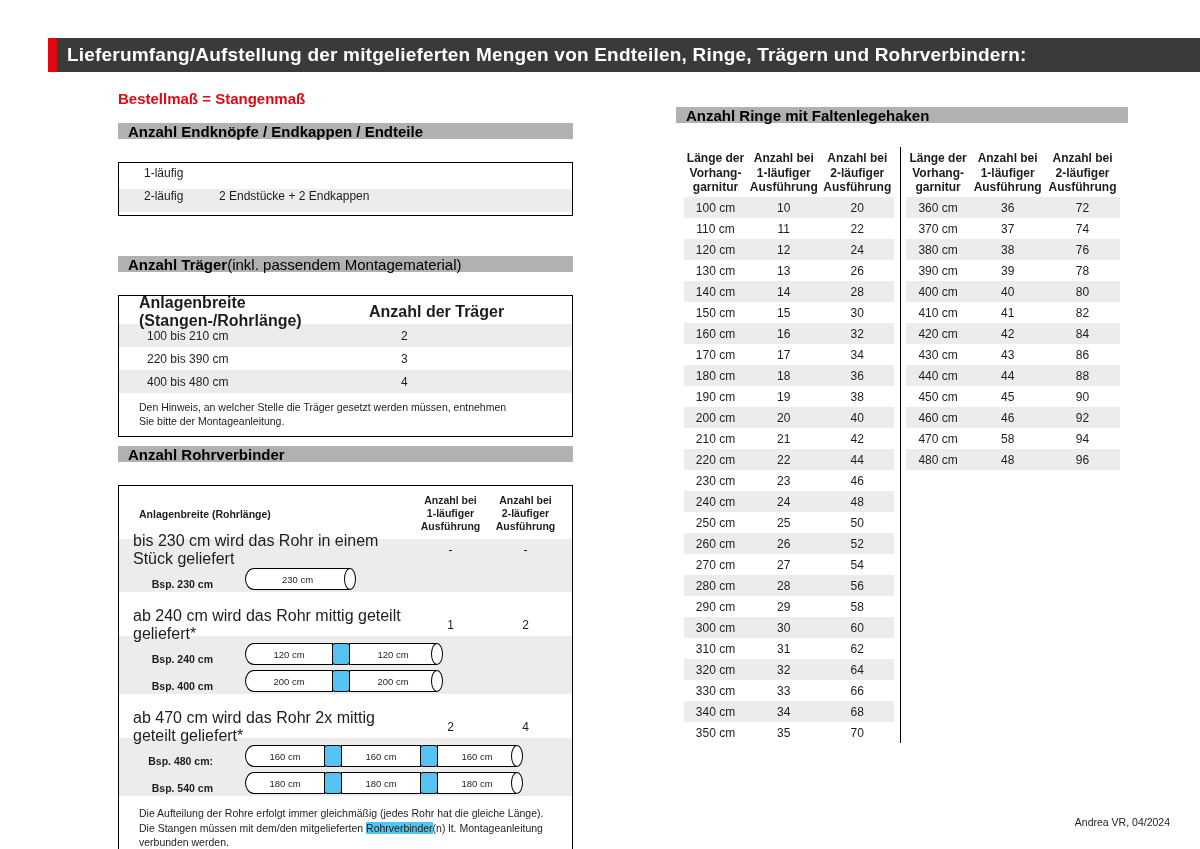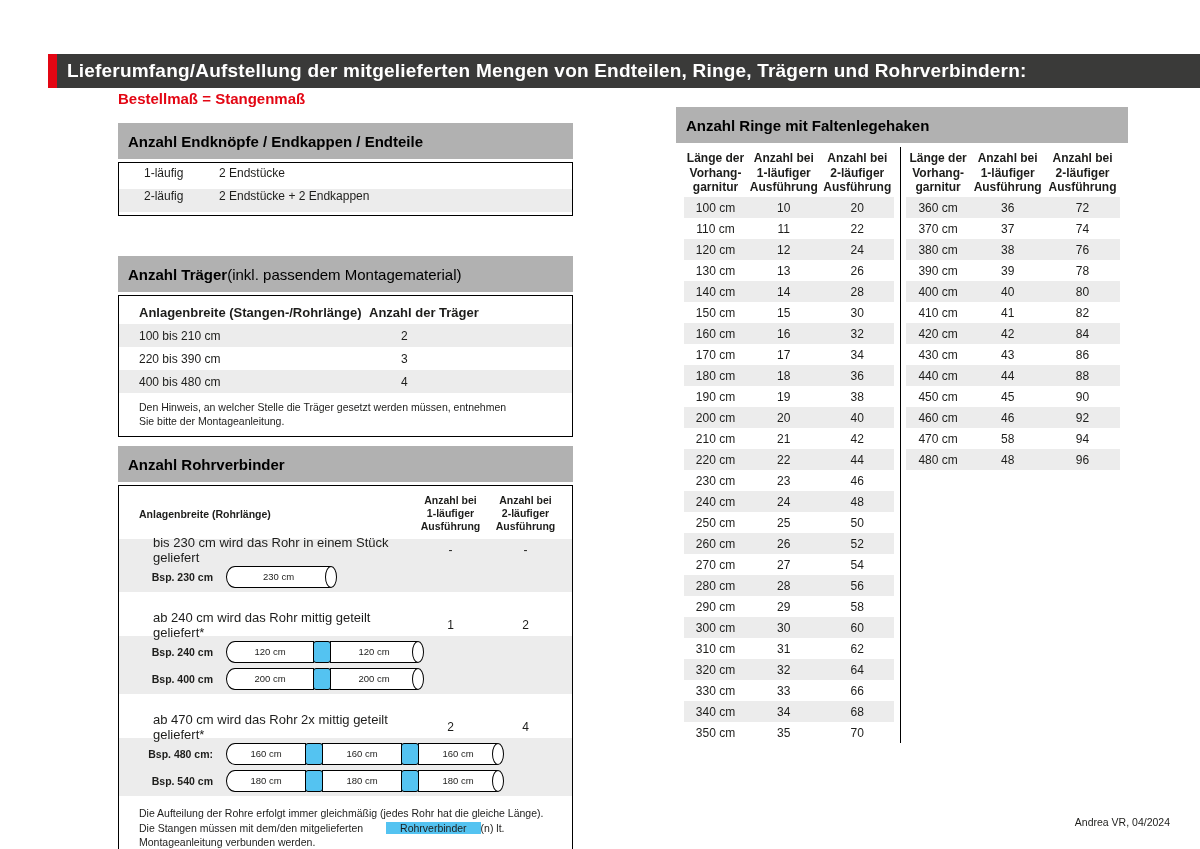--- a/index.html
+++ b/index.html
@@ -4,34 +4,34 @@
 <style>
   * { margin:0; padding:0; box-sizing:border-box; }
   html,body { background:#ffffff; }
   .page {
     position:relative; width:1200px; height:849px; background:#fff;
     font-family:"Liberation Sans", sans-serif; color:#1d1d1b; overflow:hidden;
   }
 
   
   .title-bar {
-    position:absolute; left:48px; top:54px; width:1152px; height:34px;
+    position:absolute; left:48px; top:38px; width:1152px; height:34px;
     background:var(--bar, #3a3a39); display:flex; align-items:center;
   }
   .title-accent { width:9px; height:100%; background:var(--accent, #e30613); flex:0 0 auto; }
   .title { color:#fff; font-size:19px; font-weight:bold; margin-left:10px; letter-spacing:0.2px; white-space:nowrap; }
 
   .subtitle {
     position:absolute; left:118px; top:90px;
     color:var(--accent, #e30613); font-size:15px; font-weight:bold;
   }
 
   
   .sec-header {
-    position:absolute; left:118px; width:455px; height:36px;
+    position:absolute; left:118px; width:455px; height:16px;
     background:var(--secbg, #b1b1b1); display:flex; align-items:center;
     padding-left:10px; font-size:15px; color:#000;
   }
   .sec-header .bold { font-weight:bold; }
   .sec-header .light { font-weight:normal; }
   .rings-header { left:676px; top:107px; width:452px; }
 
   
   .box {
     position:absolute; left:118px; width:455px;
@@ -40,59 +40,59 @@
   .shaded { background:var(--rowbg, #ececec); }
 
   
   .table-endteile { top:162px; padding:3px 0; }
   .simple-row { display:flex; height:23px; font-size:12px; }
   .simple-row .c1 { width:75px; padding-left:25px; flex:0 0 auto; box-sizing:content-box; }
   .simple-row .c2 { flex:1; }
 
   
   .table-traeger { top:295px; padding:4px 0 8px; }
-  .tr-head { display:flex; height:24px; align-items:center; font-size:13px; font-weight:bold; }
+  .tr-head { display:flex; height:24px; align-items:center; font-size:16px; font-weight:bold; }
   .tr-head .th1 { flex:1; padding-left:20px; }
   .tr-head .th2 { width:203px; }
   .tr-row { display:flex; height:23px; align-items:center; font-size:12px; }
-  .tr-row .td1 { flex:1; padding-left:20px; }
+  .tr-row .td1 { flex:1; padding-left:20px;margin-left:8px; }
   .tr-row .td2 { width:203px; padding-left:32px; }
   .tr-note { font-size:10.5px; line-height:1.35; padding:7px 60px 0 20px; }
 
   
   .table-rv { top:485px; padding:0 0 6px; }
   .rv-head { display:flex; padding:8px 9px 6px 0; align-items:center; }
   .rv-h1 { flex:1; padding-left:20px; font-size:10.5px; font-weight:bold; }
   .rv-hcol { width:75px; text-align:center; font-size:10.5px; font-weight:bold; white-space:pre-line; line-height:1.25; }
   .rv-section { margin-top:22px; }
   .rv-section:first-child { margin-top:0; }
   .rv-row { display:flex; align-items:center; height:22px; padding-right:9px; }
-  .rv-desc { flex:1; padding-left:34px; font-size:13px; }
+  .rv-desc { flex:1; padding-left:14px; font-size:16px; }
   .rv-val { width:75px; text-align:center; font-size:12px; }
   .rv-examples { padding:2px 0; }
-  .rv-example { display:flex; align-items:center; height:27px; }
+  .rv-example { display:flex; align-items:flex-end; height:27px;gap:19px; }
   .bsp { width:107px; text-align:right; padding-right:13px; font-size:10.5px; font-weight:bold; flex:0 0 auto; }
   .tube { display:flex; align-items:center; height:22px; }
   .seg {
     height:22px; border:1.5px solid #000; background:#fff;
     display:flex; align-items:center; justify-content:center;
     font-size:9.5px; flex:0 0 auto;
   }
   .seg.first { border-top-left-radius:9px 11px; border-bottom-left-radius:9px 11px; }
   .connector {
     width:18px; height:22px; background:var(--tube, #54c3f1);
     border:1.5px solid #000; border-radius:3px; margin:0 -1px;
     position:relative; z-index:1; flex:0 0 auto;
   }
   .cap {
     width:12px; height:22px; border:1.5px solid #000; border-radius:50%;
     background:#fff; margin-left:-6px; flex:0 0 auto;
   }
   .rv-footnote { font-size:10.5px; line-height:1.35; padding:10px 14px 2px 20px; }
-  .hl { background:var(--tube, #54c3f1); padding:0 14px;margin-left:20px; }
+  .hl { background:var(--tube, #54c3f1); padding:0 0; }
 
   
   .ring-tables { position:absolute; left:676px; top:147px; width:452px; display:flex; }
   .ring-table.left { width:225px; border-right:1.5px solid #000; flex:0 0 auto; }
   .ring-table.left .ring-inner { margin-left:8px; width:210px; }
   .ring-table.right { flex:1; }
   .ring-table.right .ring-inner { margin-left:5px; width:214px; }
   .ring-head {
     display:grid; grid-template-columns:30% 35% 35%; height:50px;
     font-size:12px; font-weight:bold; text-align:center;
@@ -117,21 +117,20 @@
 
   <div class="subtitle">Bestellmaß = Stangenmaß</div>
 
   <div class="sec-header" style="top:123px">
     <span class="bold">Anzahl Endknöpfe / Endkappen / Endteile</span>
   </div>
 
   <div class="box table-endteile">
     <div class="simple-row">
       <div class="c1">1-läufig</div>
-      <div class="c2">2 Endstücke</div>
     </div>
     <div class="simple-row shaded">
       <div class="c1">2-läufig</div>
       <div class="c2">2 Endstücke + 2 Endkappen</div>
     </div>
   </div>
 
   <div class="sec-header" style="top:256px">
     <span class="bold">Anzahl Träger</span>
       <span class="light"> (inkl. passendem Montagematerial)</span>

